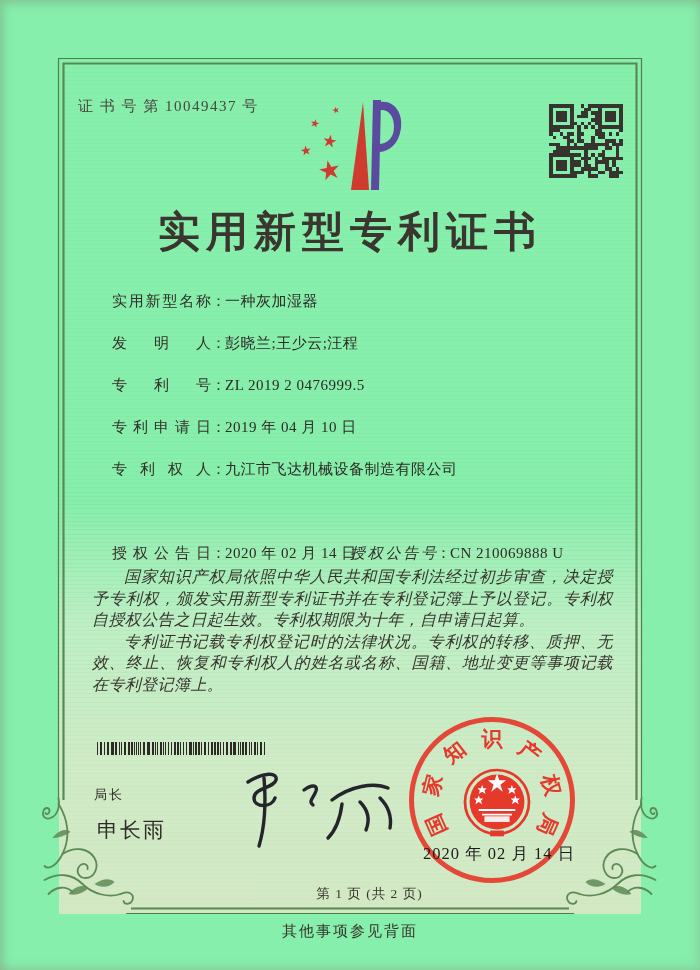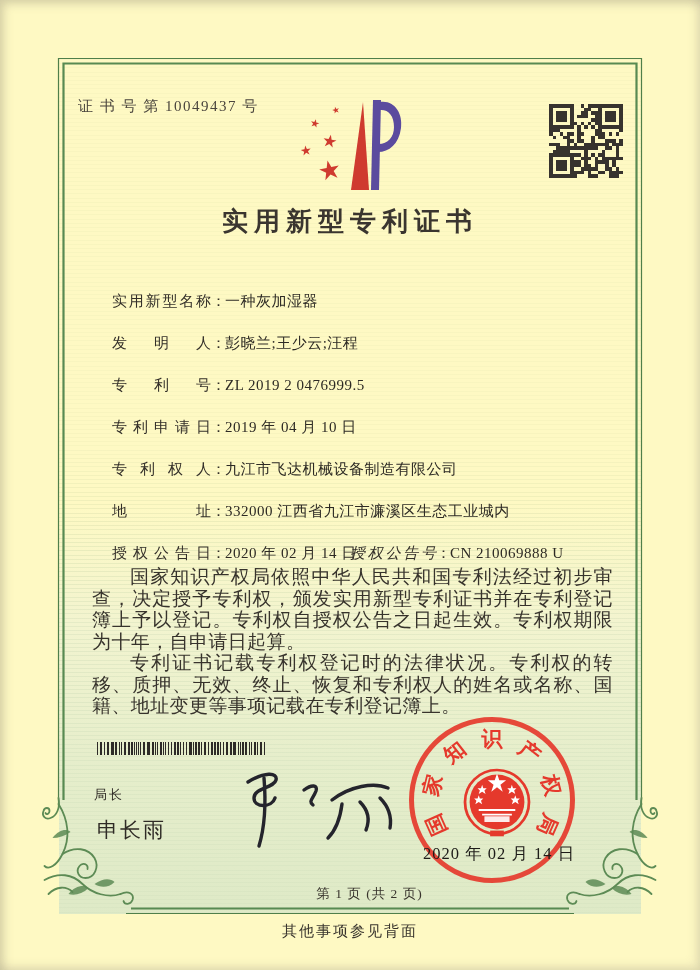--- a/index.html
+++ b/index.html
@@ -3,55 +3,55 @@
 <meta charset="utf-8">
 <style>
   html,body{margin:0;padding:0;}
   body{
     width:700px;height:970px;overflow:hidden;
     font-family:"Liberation Serif","DejaVu Serif",serif;
     background:#e9e6df;
   }
   .paper{
     position:relative;width:700px;height:970px;
-    background:#fef9c3;
+    background:#86efac;
     box-shadow:inset 4px 4px 10px rgba(120,112,98,.28), inset -4px -4px 10px rgba(150,143,128,.22);
   }
   
   .lines{
     position:absolute;left:59px;top:59px;width:582px;height:855px;
     background:repeating-linear-gradient(180deg, rgba(122,158,106,.38) 0 1px, rgba(0,0,0,0) 1px 4.2px);
     -webkit-mask-image:linear-gradient(180deg, rgba(0,0,0,.10) 0%, rgba(0,0,0,.12) 45%, rgba(0,0,0,.5) 62%, rgba(0,0,0,.8) 75%, #000 100%);
     mask-image:linear-gradient(180deg, rgba(0,0,0,.10) 0%, rgba(0,0,0,.12) 45%, rgba(0,0,0,.5) 62%, rgba(0,0,0,.8) 75%, #000 100%);
   }
   .tint{
     position:absolute;left:59px;top:59px;width:582px;height:855px;
     background:linear-gradient(180deg, rgba(246,241,229,0) 52%, rgba(233,240,217,.55) 66%, rgba(224,235,205,.8) 82%, rgba(219,232,199,.9) 100%);
   }
   svg.frame{position:absolute;left:0;top:0;}
   .abs{position:absolute;}
   .cert-number{left:78px;top:97px;font-size:15px;letter-spacing:1.5px;color:#4a453d;}
-  .title{left:0;right:0;top:204px;text-align:center;font-size:26px;font-weight:bold;
+  .title{left:0;right:0;top:204px;text-align:center;font-size:42px;font-weight:bold;
          letter-spacing:6px;color:#3a352f;}
   
   .logo{left:288px;top:100px;width:115px;height:92px;}
   .logo .star{position:absolute;color:#cf3b2f;line-height:1;}
   
   .qr{left:549px;top:104px;width:74px;height:74px;}
   
   .row{left:112px;width:540px;height:20px;font-size:15px;color:#332f29;}
   .row .lab{display:inline-block;width:99px;text-align:justify;text-align-last:justify;
             text-justify:inter-character;vertical-align:top;}
   .row .col{display:inline-block;width:14px;}
   .row .val{letter-spacing:.5px;color:#2d2a24;}
   .pair2{position:absolute;left:238px;top:0;}
   .pair2 .lab{width:86px;font-style:italic;}
   
-  .paras{left:92px;top:566px;width:521px;font-size:19px;line-height:21.5px;
-         color:#37332c;text-align:justify;letter-spacing:.4px;}
+  .paras{left:92px;top:566px;width:521px;font-size:16px;line-height:21.5px;
+         color:#37332c;text-align:justify;letter-spacing:.4px;font-style:italic;}
   .paras p{margin:0;text-indent:2em;}
   
   .barcode{left:97px;top:741px;width:172px;height:13px;}
   
   .signer-title{left:94px;top:786px;font-size:13px;color:#2f2b26;
       font-family:"Liberation Sans","DejaVu Sans",sans-serif;letter-spacing:2px;}
   .signer-name{left:97px;top:816px;font-size:21px;color:#2f2b26;
       font-family:Liberation Serif, serif;letter-spacing:2px;}
   .signature{left:212px;top:760px;width:185px;height:95px;}
   
@@ -373,23 +373,20 @@
   </div>
   <div class="abs row" style="top:376px">
     <span class="lab">专利号</span><span class="col">：</span><span class="val">ZL 2019 2 0476999.5</span>
   </div>
   <div class="abs row" style="top:418px">
     <span class="lab">专利申请日</span><span class="col">：</span><span class="val">2019 年 04 月 10 日</span>
   </div>
   <div class="abs row" style="top:460px">
     <span class="lab">专利权人</span><span class="col">：</span><span class="val">九江市飞达机械设备制造有限公司</span>
   </div>
-  <div class="abs row" style="top:502px">
-    <span class="lab">地址</span><span class="col">：</span><span class="val">332000  江西省九江市濂溪区生态工业城内</span>
-  </div>
   <div class="abs row" style="top:544px">
     <span class="lab">授权公告日</span><span class="col">：</span><span class="val">2020 年 02 月 14 日</span>
     <span class="pair2"><span class="lab">授权公告号</span><span class="col">：</span><span class="val">CN 210069888 U</span></span>
   </div>
 
   <div class="abs paras">
     <p>国家知识产权局依照中华人民共和国专利法经过初步审查，决定授予专利权，颁发实用新型专利证书并在专利登记簿上予以登记。专利权自授权公告之日起生效。专利权期限为十年，自申请日起算。</p>
     <p>专利证书记载专利权登记时的法律状况。专利权的转移、质押、无效、终止、恢复和专利权人的姓名或名称、国籍、地址变更等事项记载在专利登记簿上。</p>
   </div>
 

